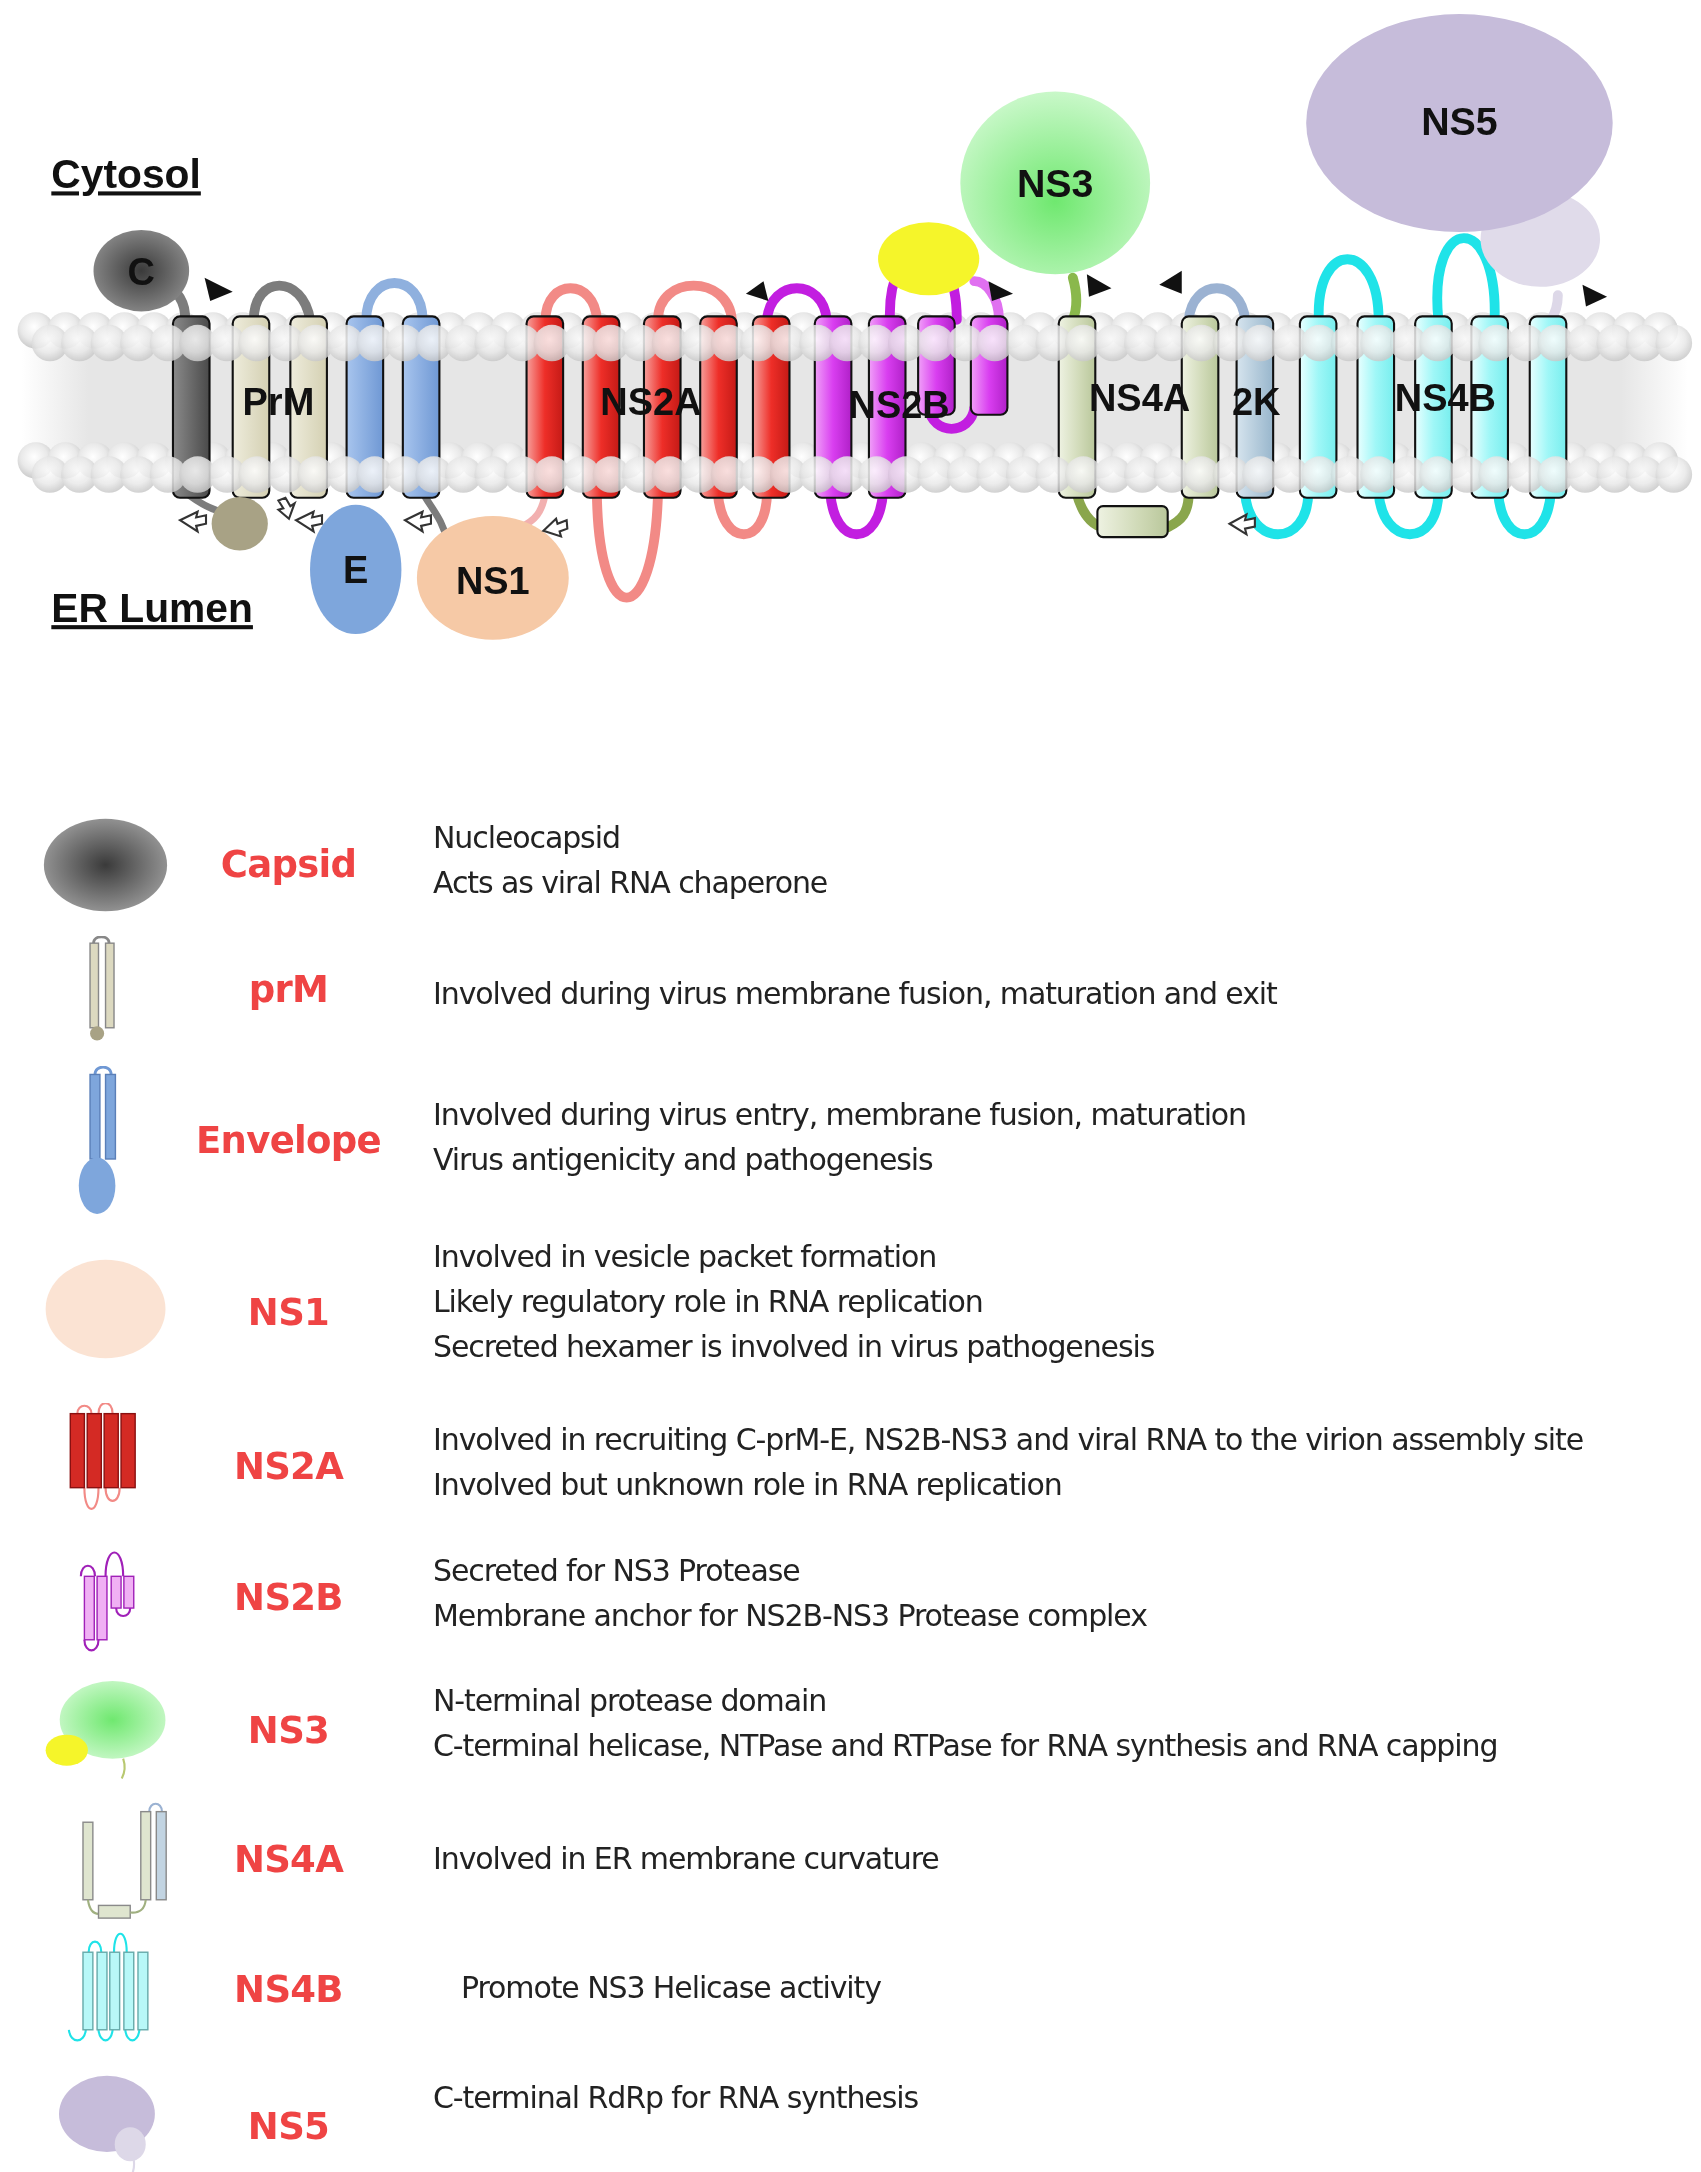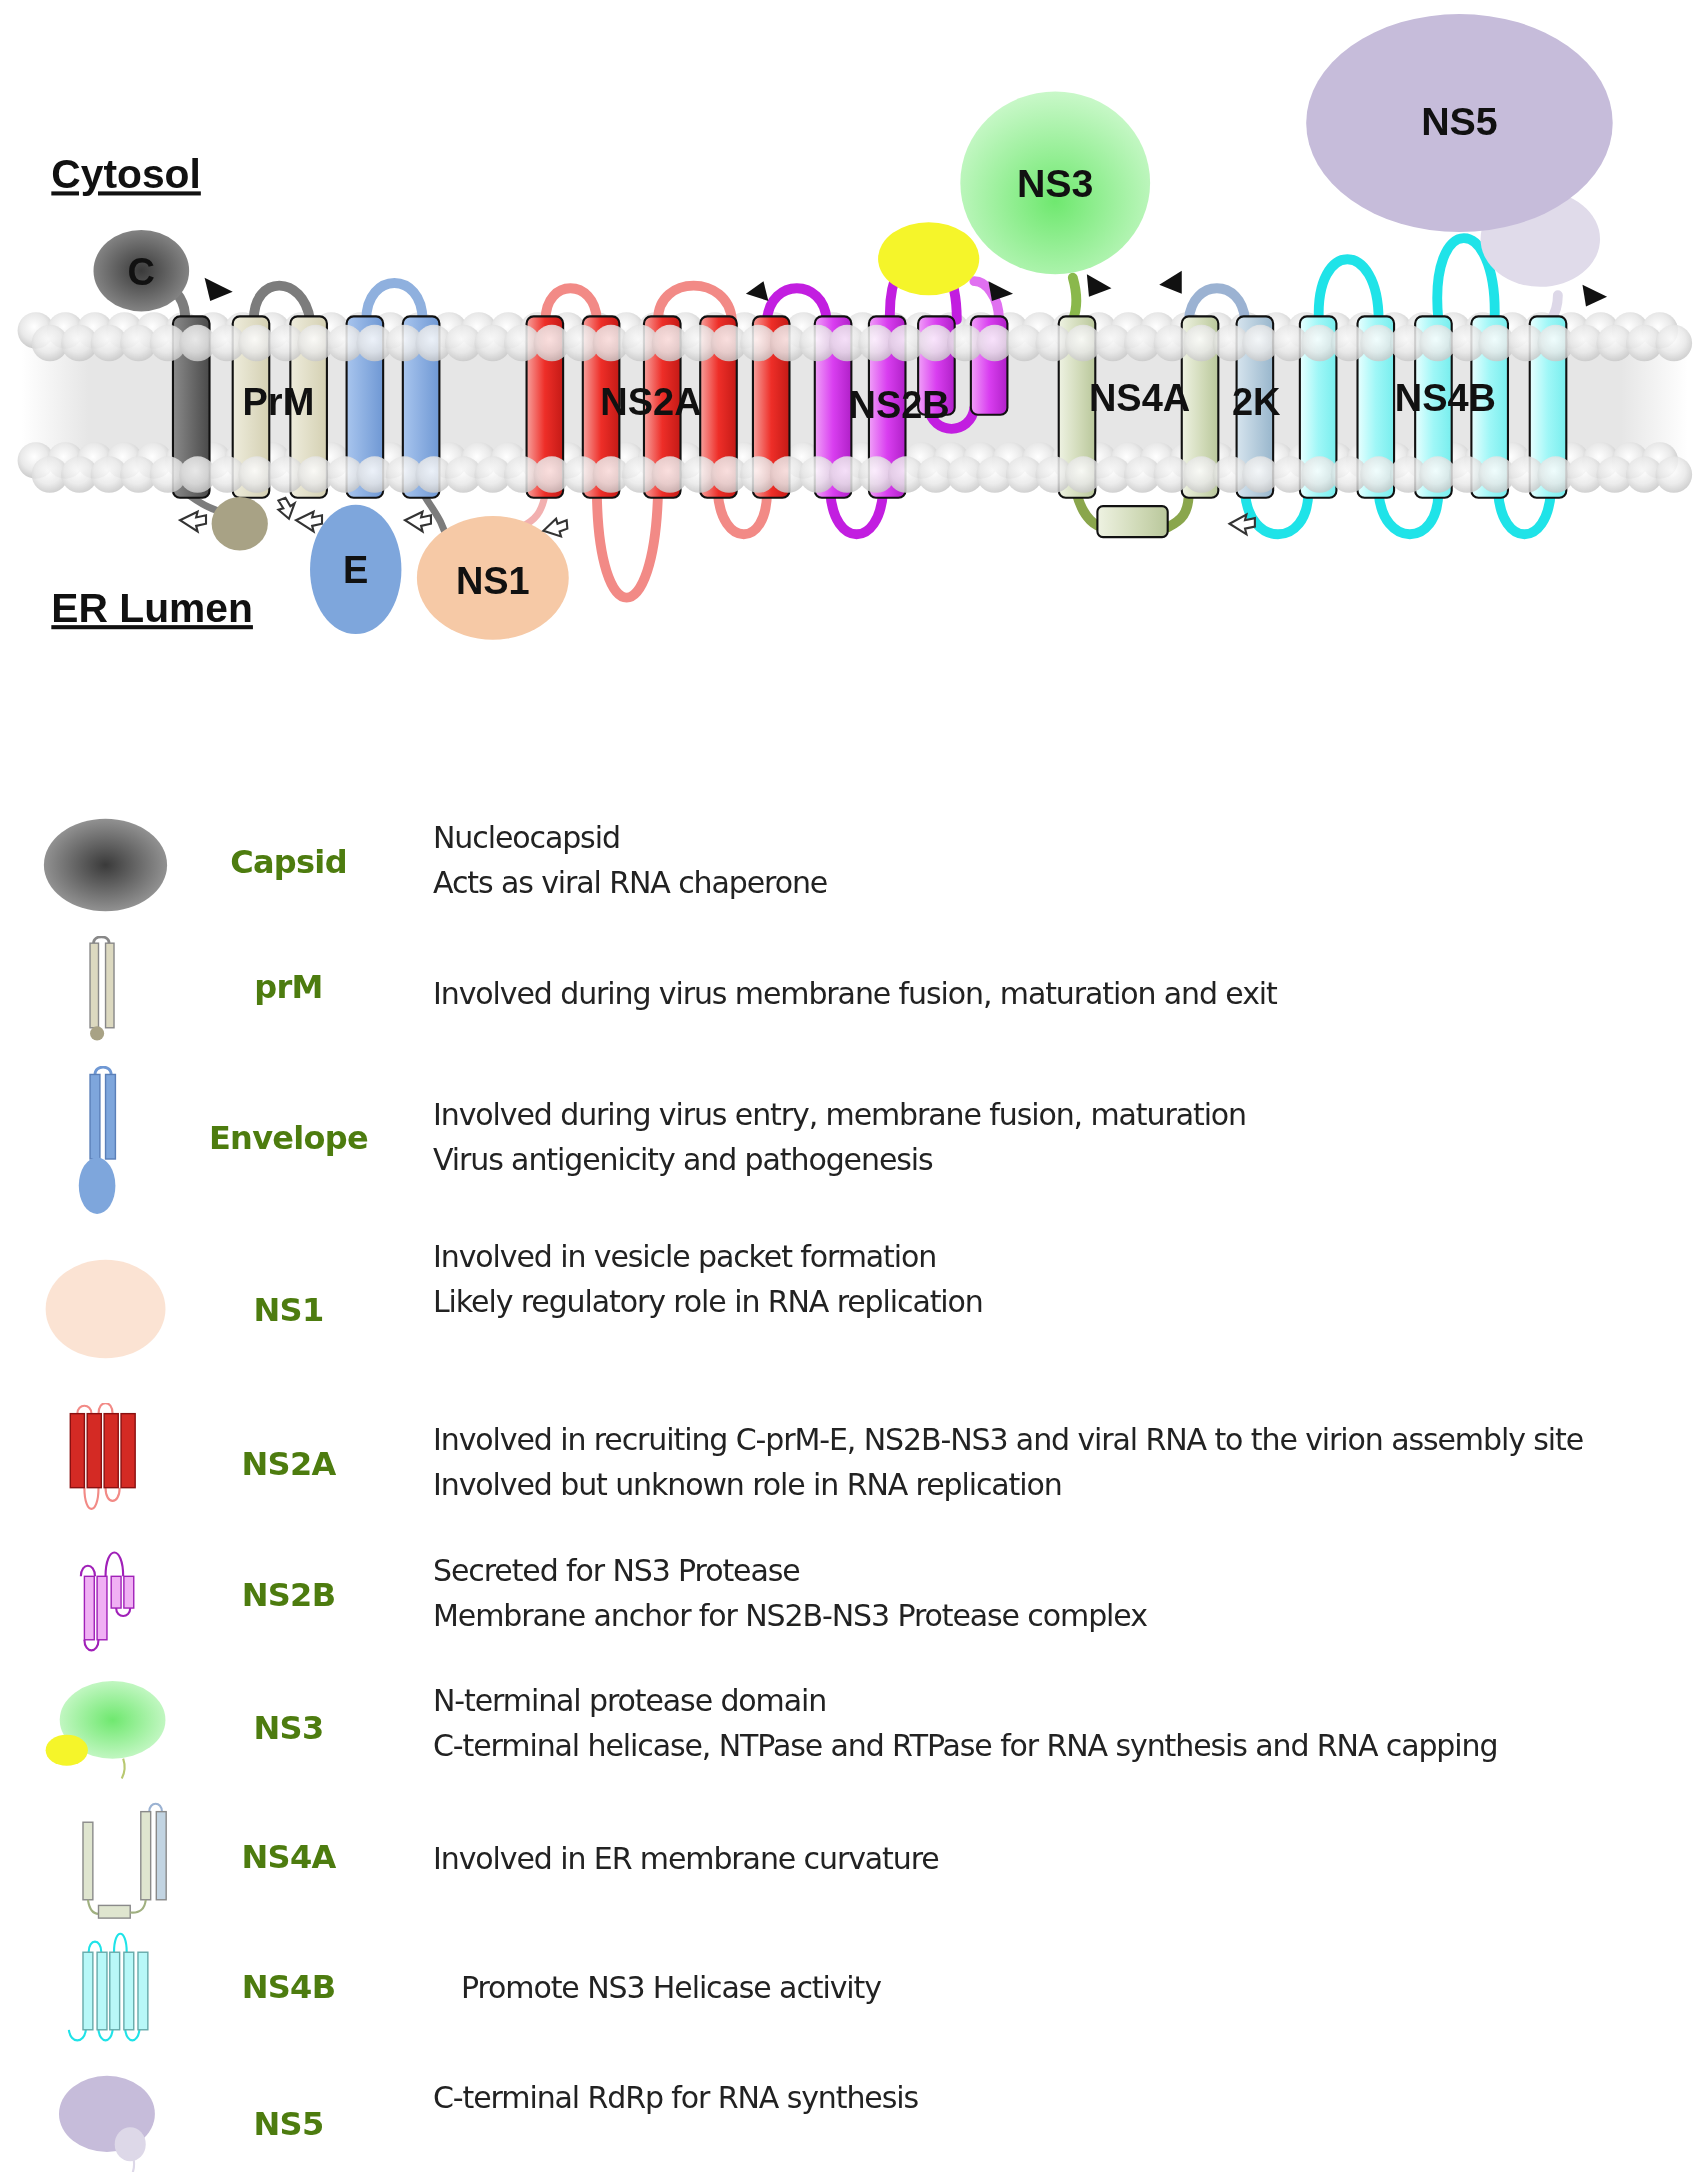--- a/index.html
+++ b/index.html
@@ -3,21 +3,21 @@
 <meta charset="utf-8">
 <style>
   html,body{margin:0;padding:0;background:#ffffff;}
   body{width:1702px;height:2172px;position:relative;overflow:hidden;font-family:"Liberation Sans",sans-serif;}
   #diagram{position:absolute;left:0;top:0;width:1702px;height:703px;}
   .lbl{font-family:"Liberation Sans",sans-serif;font-weight:bold;fill:#111;}
   .region{font-family:"Liberation Sans",sans-serif;font-weight:bold;fill:#111;text-decoration:underline;}
   #legend{position:absolute;left:0;top:802px;width:1702px;}
   .row{position:absolute;left:0;width:1702px;}
   .icon{position:absolute;left:28px;width:141px;}
-  .name{position:absolute;left:183px;width:211px;text-align:center;font-family:"DejaVu Sans",sans-serif;font-weight:bold;font-size:32px;color:#4d7c0f;letter-spacing:-0.7px;}
+  .name{position:absolute;left:183px;width:211px;text-align:center;font-family:"DejaVu Sans",sans-serif;font-weight:bold;font-size:37px;color:#ef4444;letter-spacing:-0.7px;}
   .desc{position:absolute;left:433px;font-family:"DejaVu Sans",sans-serif;font-size:30px;line-height:45px;color:#222;letter-spacing:-1.1px;white-space:nowrap;}
 </style>
 </head>
 <body>
 
 <svg id="diagram" viewBox="0 0 2419 1000" xmlns="http://www.w3.org/2000/svg">
   <defs>
     <radialGradient id="lip" cx="45%" cy="40%" r="60%">
       <stop offset="0" stop-color="#ffffff"></stop>
       <stop offset="0.6" stop-color="#e9e9e9"></stop>
@@ -466,20 +466,21 @@
   </div>
 
   <div class="row" style="top:433px;height:141px;">
     <svg class="icon" style="top:21px;height:106px;" viewBox="0 0 200 150">
       <ellipse cx="110" cy="75" rx="85" ry="70" fill="#fbe3d3"></ellipse>
     </svg>
     <div class="name" style="top:56px;">NS1</div>
     <div class="desc" style="top:-1.4px;">
       <div>Involved in vesicle packet formation</div>
       <div>Likely regulatory role in RNA replication</div>
+      <div>Secreted hexamer is involved in virus pathogenesis</div>
     </div>
   </div>
 
   <div class="row" style="top:601px;height:120px;">
     <svg class="icon" style="top:0px;height:120px;" viewBox="0 0 200 170">
       <g fill="none" stroke="#f28a86" stroke-width="3">
         <path d="M 70 15 C 70 0, 90 0, 90 15"></path>
         <path d="M 100 15 C 100 -5, 120 -5, 120 15"></path>
         <path d="M 80 120 C 80 160, 100 160, 100 120"></path>
         <path d="M 110 120 C 110 145, 130 145, 130 120"></path>

